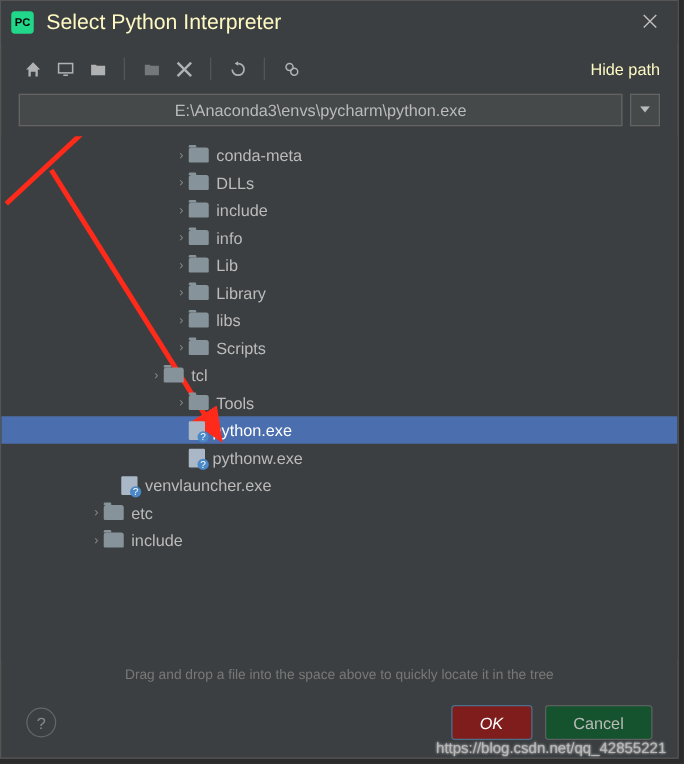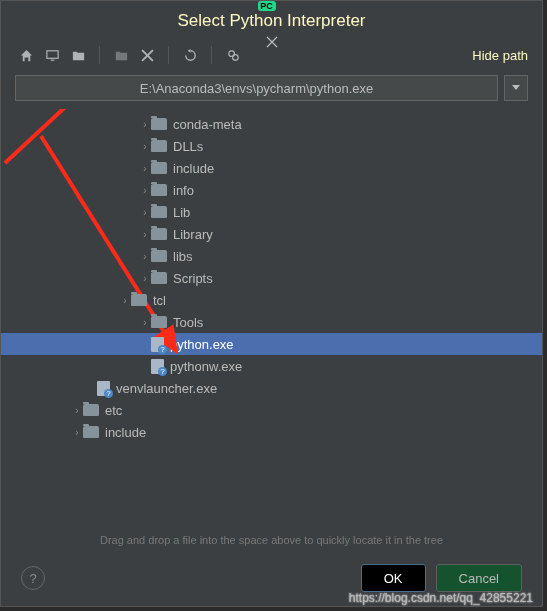--- a/index.html
+++ b/index.html
@@ -1,18 +1,18 @@
 <!DOCTYPE html>
 <html><head>
 <meta charset="utf-8">
 <style>
 * { margin: 0; padding: 0; box-sizing: border-box; font-family: "Segoe UI", Arial, sans-serif; }
 body { background: #2b2b2b; width: 547px; height: 611px; overflow: hidden; position: relative; }
 .dialog { width: 543px; height: 607px; background: #3c3f41; border: 1px solid #555; display: flex; flex-direction: column; }
-.titlebar { height: 34px; display: flex; align-items: center; padding: 0 8px; background: #3c3f41; flex-direction: column; }
+.titlebar { height: 34px; display: flex; align-items: center; padding: 0 8px; background: #3c3f41; }
 .app-icon { width: 18px; height: 18px; background: #21d789; border-radius: 3px; margin-right: 10px; display: flex; align-items: center; justify-content: center; font-size: 9px; font-weight: bold; color: #000; }
 .title { color: #fef9c3; font-size: 17px; flex: 1; }
 .close-x { color: #bbbbbb; font-size: 14px; cursor: pointer; padding: 4px 8px; }
 .toolbar { height: 40px; display: flex; align-items: center; padding: 0 14px; gap: 4px; }
 .tb-btn { width: 22px; height: 22px; color: #afb1b3; display: flex; align-items: center; justify-content: center; cursor: pointer; font-size: 14px; }
 .tb-sep { width: 1px; height: 18px; background: #555; margin: 0 6px; }
 .hide-path { margin-left: auto; color: #fef9c3; font-size: 13px; cursor: pointer; }
 .path-row { padding: 0 14px 8px; display: flex; gap: 6px; }
 .path-input { flex: 1; height: 26px; background: #45494a; border: 1px solid #646464; color: #bbbbbb; padding: 0 8px; font-size: 13px; text-align: center; }
 .path-dd { width: 24px; height: 26px; background: #45494a; border: 1px solid #646464; color: #bbbbbb; display: flex; align-items: center; justify-content: center; cursor: pointer; }
@@ -22,21 +22,21 @@
 .chev { width: 12px; display: inline-block; color: #888; font-size: 10px; text-align: center; }
 .folder-icon { width: 16px; height: 12px; background: #87939a; border-radius: 2px 2px 1px 1px; margin-right: 6px; display: inline-block; position: relative; }
 .folder-icon::before { content: ""; position: absolute; top: -2px; left: 0; width: 6px; height: 2px; background: #87939a; border-radius: 1px 1px 0 0; }
 .file-icon { width: 13px; height: 15px; background: #a9b7c6; margin-right: 6px; display: inline-block; position: relative; border-radius: 1px; }
 .file-icon::after { content: "?"; position: absolute; bottom: -2px; right: -3px; font-size: 8px; color: #fff; background: #4a88c7; width: 9px; height: 9px; border-radius: 50%; text-align: center; line-height: 9px; }
 .hint { text-align: center; color: #787878; font-size: 11px; padding: 6px; }
 .buttons { padding: 12px 20px 14px; display: flex; align-items: center; gap: 10px; }
 .help-btn { width: 24px; height: 24px; border-radius: 50%; border: 1px solid #666; color: #888; display: flex; align-items: center; justify-content: center; cursor: pointer; font-size: 13px; }
 .spacer { flex: 1; }
 .btn { height: 28px; padding: 0 22px; border: 1px solid #5e6060; background: #14532d; color: #bbbbbb; font-size: 13px; cursor: pointer; border-radius: 3px; }
-.btn.primary { background: #000000; border-color: #4c708c; color: #fff; }
+.btn.primary { background: #7f1d1d; border-color: #4c708c; color: #fff; font-style: italic; }
 .watermark { position: absolute; bottom: 6px; right: 14px; color: #b8b8b8; font-size: 12px; text-shadow: 0 0 2px #fff; }
 .arrow { position: absolute; pointer-events: none; }
 </style>
 </head>
 <body>
 
 <div class="dialog">
 
   <div class="titlebar">
     <div class="app-icon">PC</div>

